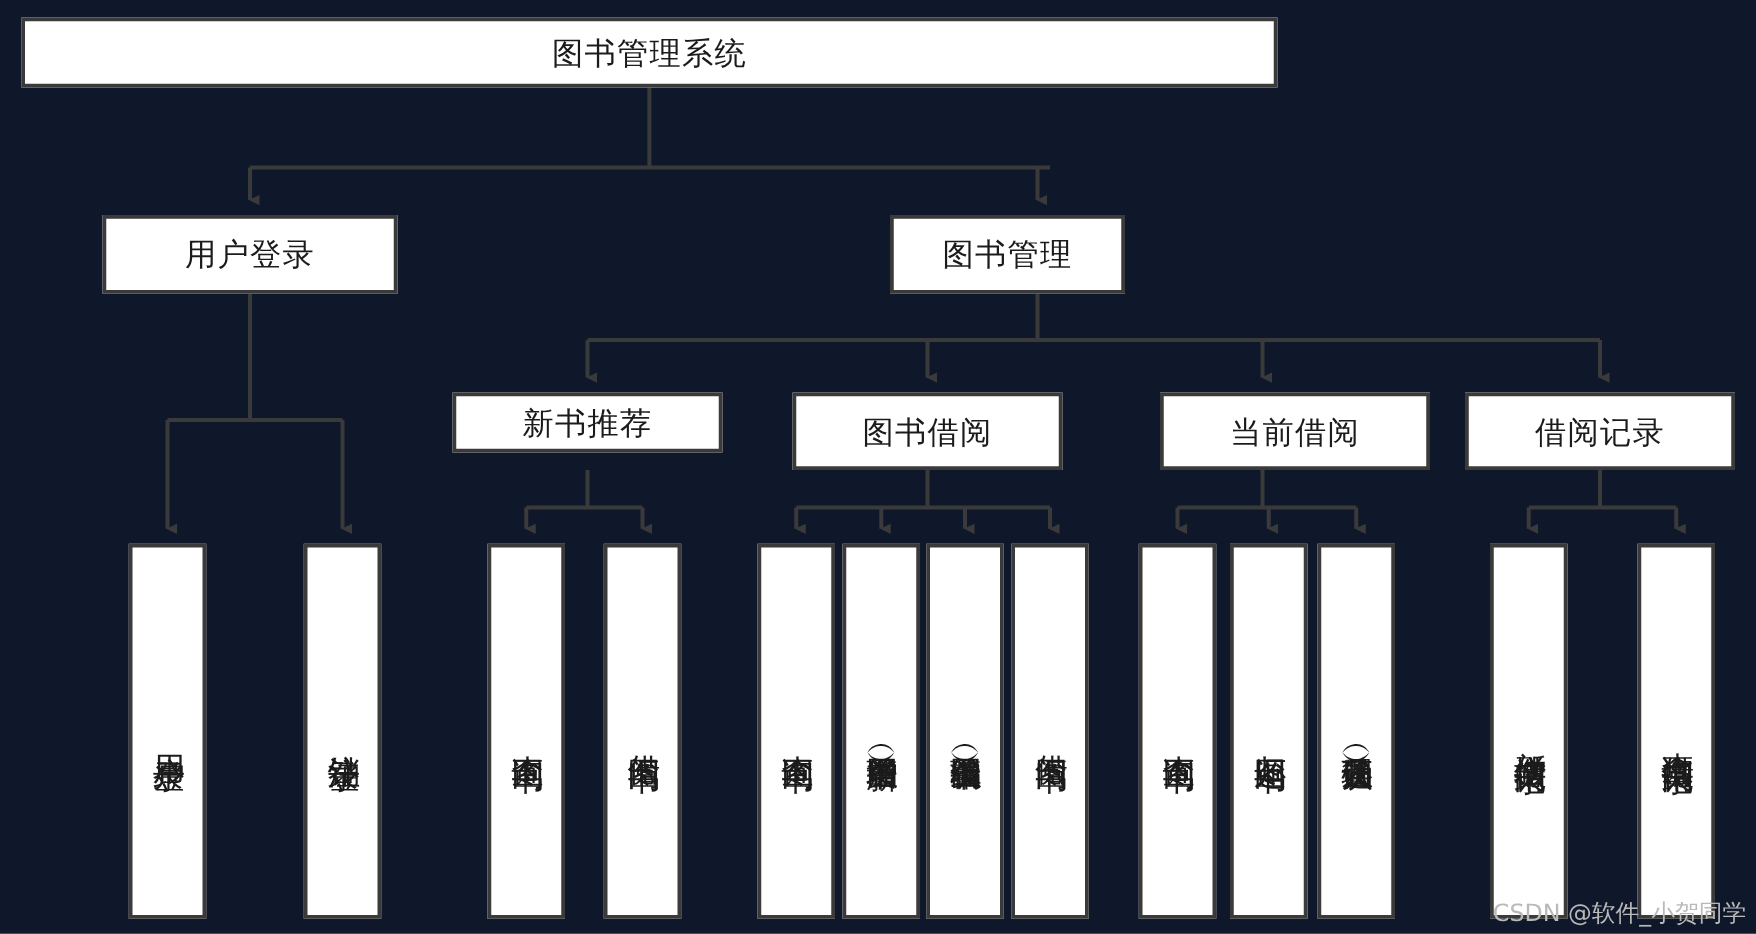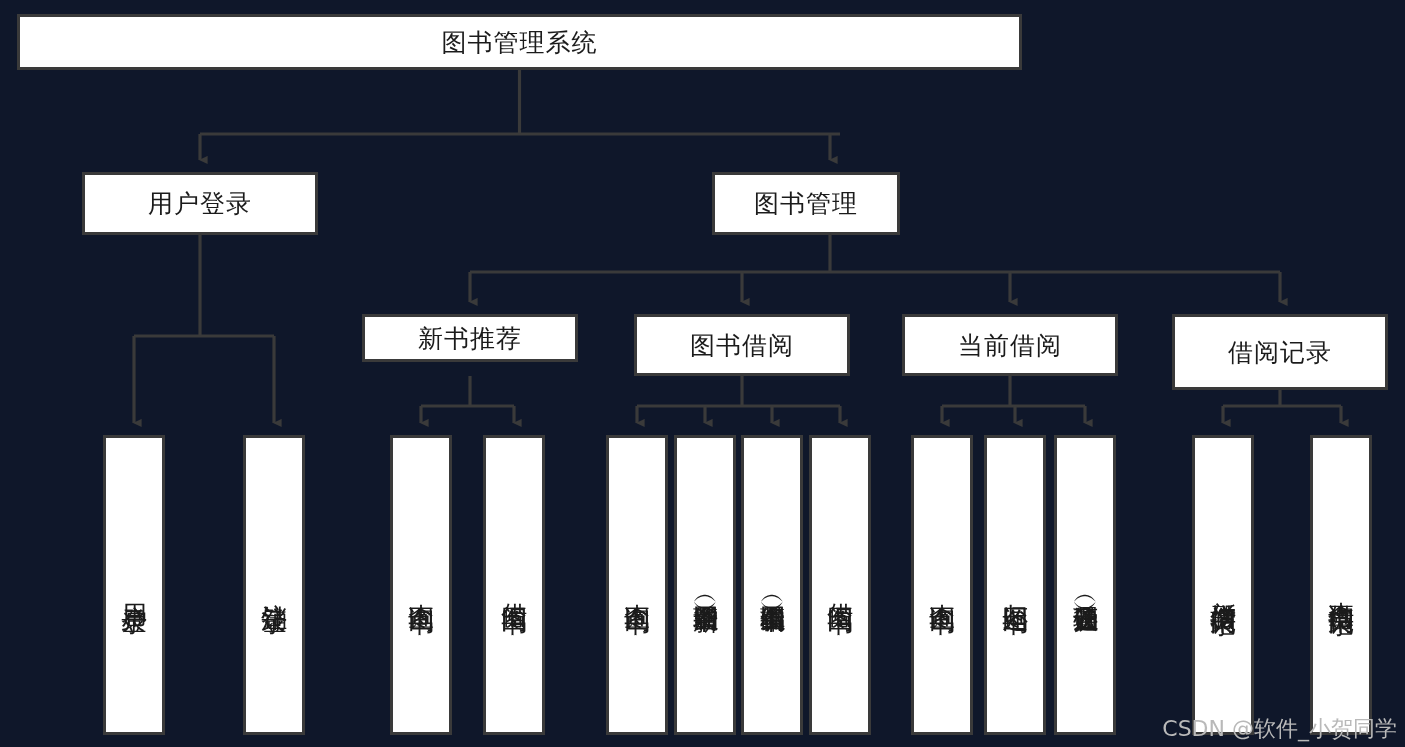--- a/index.html
+++ b/index.html
@@ -51,21 +51,21 @@
     padding-top: 4px;
   }
   .node-v.tall-text {
     font-size: 25px;
     letter-spacing: 0px;
   }
   #watermark {
     position: absolute;
     right: 8px;
     bottom: 3px;
-    font-size: 22px;
+    font-size: 19px;
     color: #b9b9b9;
     white-space: nowrap;
     font-family: "DejaVu Sans", "Liberation Sans", sans-serif;
   }
 </style>
 </head>
 <body>
 
 <div id="diagram-root">
 
@@ -127,23 +127,23 @@
   <div class="node-box node-h" style="left:712px; top:172px; width:188px; height:63px;">图书管理</div>
 
   <div class="node-box node-v" style="left:103px; top:435px; width:62px; height:300px;">用户登录</div>
 
   <div class="node-box node-v" style="left:243px; top:435px; width:62px; height:300px;">注销登录</div>
 
   <div class="node-box node-h" style="left:362px; top:314px; width:216px; height:48px;">新书推荐</div>
 
   <div class="node-box node-h" style="left:634px; top:314px; width:216px; height:62px;">图书借阅</div>
 
-  <div class="node-box node-h" style="left:902px; top:314px; width:216px; height:62px;">当前借阅</div>
+  <div class="node-box node-h" style="left:928px; top:314px; width:216px; height:62px;">当前借阅</div>
 
-  <div class="node-box node-h" style="left:1172px; top:314px; width:216px; height:76px;">借阅记录</div>
+  <div class="node-box node-h" style="left:1172px; top:314px; width:216px; height:62px;">借阅记录</div>
 
   <div class="node-box node-v" style="left:390px; top:435px; width:62px; height:300px;">查询图书</div>
 
   <div class="node-box node-v" style="left:483px; top:435px; width:62px; height:300px;">借阅图书</div>
 
   <div class="node-box node-v" style="left:606px; top:435px; width:62px; height:300px;">查询图书</div>
 
   <div class="node-box node-v tall-text" style="left:674px; top:435px; width:62px; height:300px;">新增图书（管理员）</div>
 
   <div class="node-box node-v tall-text" style="left:741px; top:435px; width:62px; height:300px;">编辑图书（管理员）</div>

